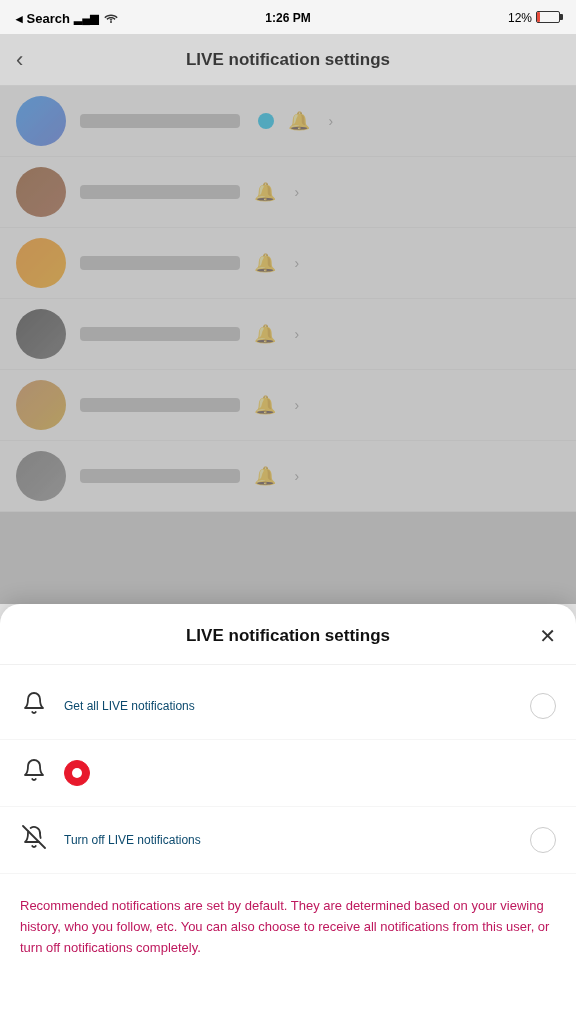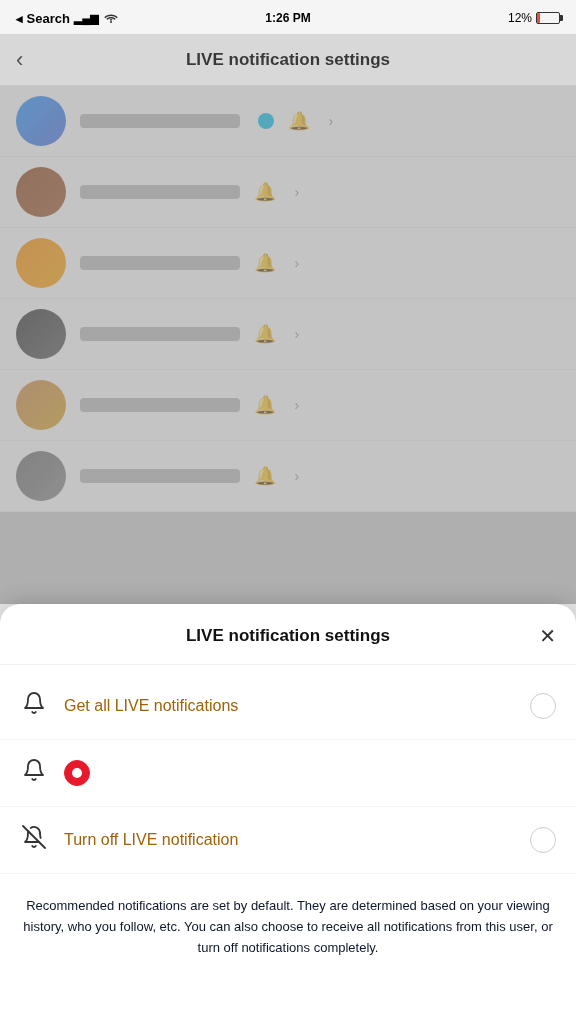--- a/index.html
+++ b/index.html
@@ -37,21 +37,21 @@
     .status-center {
       font-size: 12px;
       font-weight: 600;
       position: absolute;
       left: 50%;
       transform: translateX(-50%);
     }
 
     .status-right {
       display: flex;
-      align-items: center;
+      align-items: flex-start;
       gap: 4px;
       font-size: 12px;
       font-weight: 500;
     }
 
     .battery-icon {
       width: 24px;
       height: 12px;
       border: 1.5px solid #333;
       border-radius: 2px;
@@ -221,22 +221,22 @@
     .option-icon {
       font-size: 22px;
       color: #333;
       width: 28px;
       text-align: center;
       flex-shrink: 0;
     }
 
     .option-label {
       flex: 1;
-      font-size: 16px;
-      color: #a16207;
+      font-size: 12px;
+      color: #0c4a6e;
     }
 
     
     .radio {
       width: 26px;
       height: 26px;
       border-radius: 50%;
       border: 1.5px solid #ccc;
       flex-shrink: 0;
       display: flex;
@@ -254,23 +254,22 @@
       width: 10px;
       height: 10px;
       border-radius: 50%;
       background: #fff;
     }
 
     
     .description {
       padding: 14px 20px 20px;
       font-size: 13px;
-      color: #0f172a;
+      color: #be185d;
       line-height: 1.6;
-      text-align: center;
     }
 
     
     .blur-overlay {
       position: absolute;
       top: 34px;
       left: 0;
       right: 0;
       height: calc(1024px - 34px - 420px);
       background: rgba(150, 150, 150, 0.3);
@@ -382,20 +381,20 @@
     <div class="option-item">
       <span class="option-icon">
         <svg width="24" height="24" viewBox="0 0 24 24" fill="none" stroke="#333" stroke-width="1.8" stroke-linecap="round" stroke-linejoin="round">
           <path d="M13.73 21a2 2 0 0 1-3.46 0"></path>
           <path d="M18.63 13A17.89 17.89 0 0 1 18 8"></path>
           <path d="M6.26 6.26A5.86 5.86 0 0 0 6 8c0 7-3 9-3 9h14"></path>
           <path d="M18 8a6 6 0 0 0-9.33-5"></path>
           <line x1="1" y1="1" x2="23" y2="23"></line>
         </svg>
       </span>
-      <span class="option-label">Turn off LIVE notification</span>
+      <span class="option-label">Turn off LIVE notifications</span>
       <div class="radio"></div>
     </div>
 
   </div>
 
   <p class="description">Recommended notifications are set by default. They are determined based on your viewing history, who you follow, etc. You can also choose to receive all notifications from this user, or turn off notifications completely.</p>
 </div>
 
 </body></html>

